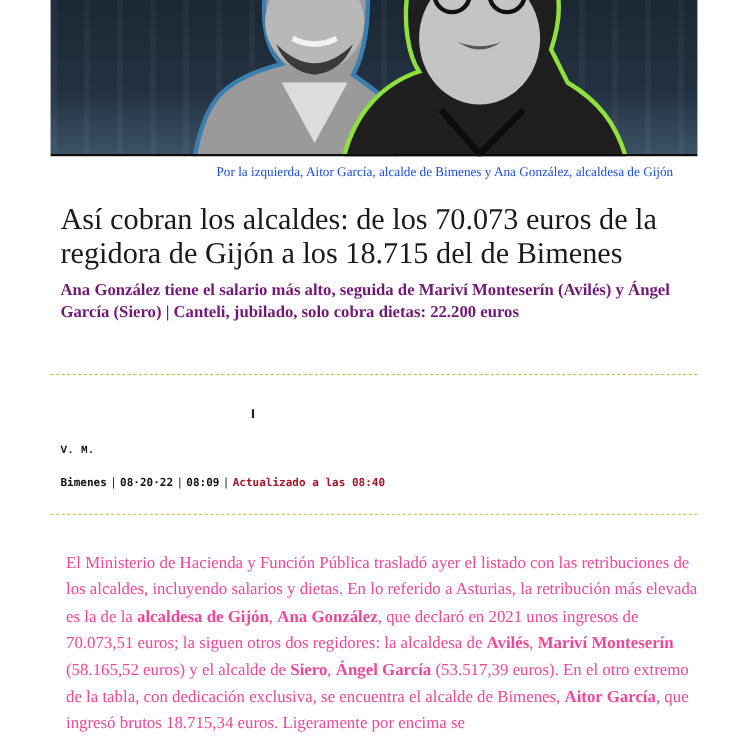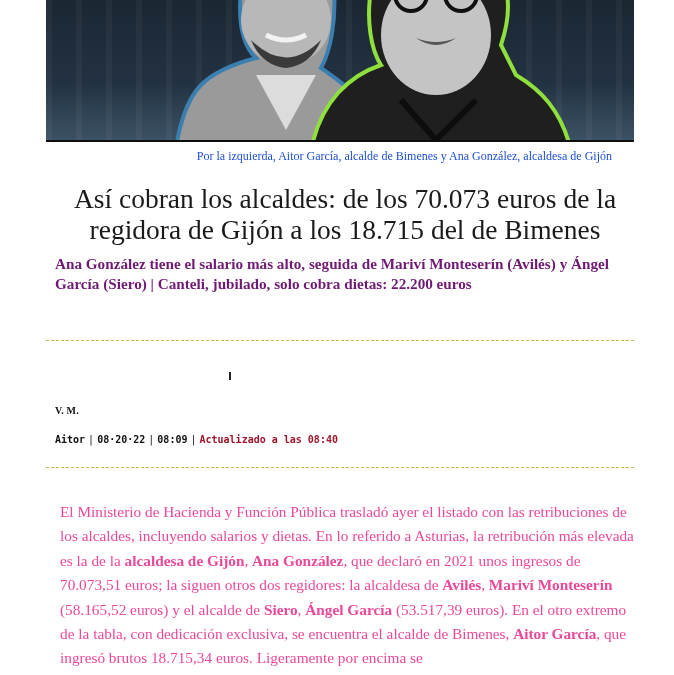--- a/index.html
+++ b/index.html
@@ -29,42 +29,42 @@
 
     .caption {
       position: absolute; left: 46px; width: 566px; top: 149px;
       text-align: right; font-size: 12px; color: #1d4ed8;
       font-family: "Liberation Serif", serif;
     }
 
     .headline {
       position: absolute; left: 55px; top: 183px; width: 580px;
       font-family: "Liberation Serif", serif;
-      font-size: 27.5px; line-height: 31px; font-weight: normal; color: #1a1a1a; text-align: center;
+      font-size: 27.5px; line-height: 31px; font-weight: normal; color: #1a1a1a;
     }
     .subhead {
       position: absolute; left: 55px; top: 254px; width: 580px;
       font-family: "Liberation Serif", serif;
       font-size: 15.2px; line-height: 20px; font-weight: bold; color: #701a75;
     }
 
     .divider {
       position: absolute; left: 46px; width: 588px; height: 0;
       border-top: 1px dashed #c9b94a;
     }
     .divider.top { top: 340px; }
     .divider.bottom { top: 467px; }
 
     .cursor-mark {
       position: absolute; left: 229px; top: 372px; width: 2px; height: 8px; background: #222;
     }
 
     .byline {
       position: absolute; left: 55px; top: 405px;
-      font-family: Liberation Serif, serif; font-size: 10px; color: #111; font-weight: bold;
+      font-family: Liberation Mono, monospace; font-size: 10px; color: #111; font-weight: bold;
       letter-spacing: 0.2px;
     }
     .dateline {
       position: absolute; left: 55px; top: 434px;
       font-family: "DejaVu Sans Mono", monospace; font-size: 10px; color: #111; font-weight: bold;
       white-space: nowrap;
     }
     .dateline .sep { margin: 0 3px; font-weight: normal; }
     .dateline .updated { color: #a0162c; }
 
@@ -100,18 +100,18 @@
 <div class="caption">Por la izquierda, Aitor García, alcalde de Bimenes y Ana González, alcaldesa de Gijón</div>
 
 <h1 class="headline">Así cobran los alcaldes: de los 70.073 euros de la regidora de Gijón a los 18.715 del de Bimenes</h1>
 <h2 class="subhead">Ana González tiene el salario más alto, seguida de Mariví Monteserín (Avilés) y Ángel García (Siero) | Canteli, jubilado, solo cobra dietas: 22.200 euros</h2>
 
 <div class="divider top"></div>
 <div class="cursor-mark"></div>
 
 <div class="byline">V. M.</div>
 <div class="dateline">
-  <span>Aitor</span><span class="sep">|</span><span>08·20·22</span><span class="sep">|</span><span>08:09</span><span class="sep">|</span><span class="updated">Actualizado a las 08:40</span>
+  <span>Bimenes</span><span class="sep">|</span><span>08·20·22</span><span class="sep">|</span><span>08:09</span><span class="sep">|</span><span class="updated">Actualizado a las 08:40</span>
 </div>
 
 <div class="divider bottom"></div>
 
 <p class="body-text"><span>El Ministerio de Hacienda y Función Pública trasladó ayer el listado con las retribuciones de los alcaldes, incluyendo salarios y dietas. En lo referido a Asturias, la retribución más elevada es la de la </span><b>alcaldesa de Gijón</b><span>, </span><b>Ana González</b><span>, que declaró en 2021 unos ingresos de 70.073,51 euros; la siguen otros dos regidores: la alcaldesa de </span><b>Avilés</b><span>, </span><b>Mariví Monteserín</b><span> (58.165,52 euros) y el alcalde de </span><b>Siero</b><span>, </span><b>Ángel García</b><span> (53.517,39 euros). En el otro extremo de la tabla, con dedicación exclusiva, se encuentra el alcalde de Bimenes, </span><b>Aitor García</b><span>, que ingresó brutos 18.715,34 euros. Ligeramente por encima se</span></p>
 
 </body></html>

